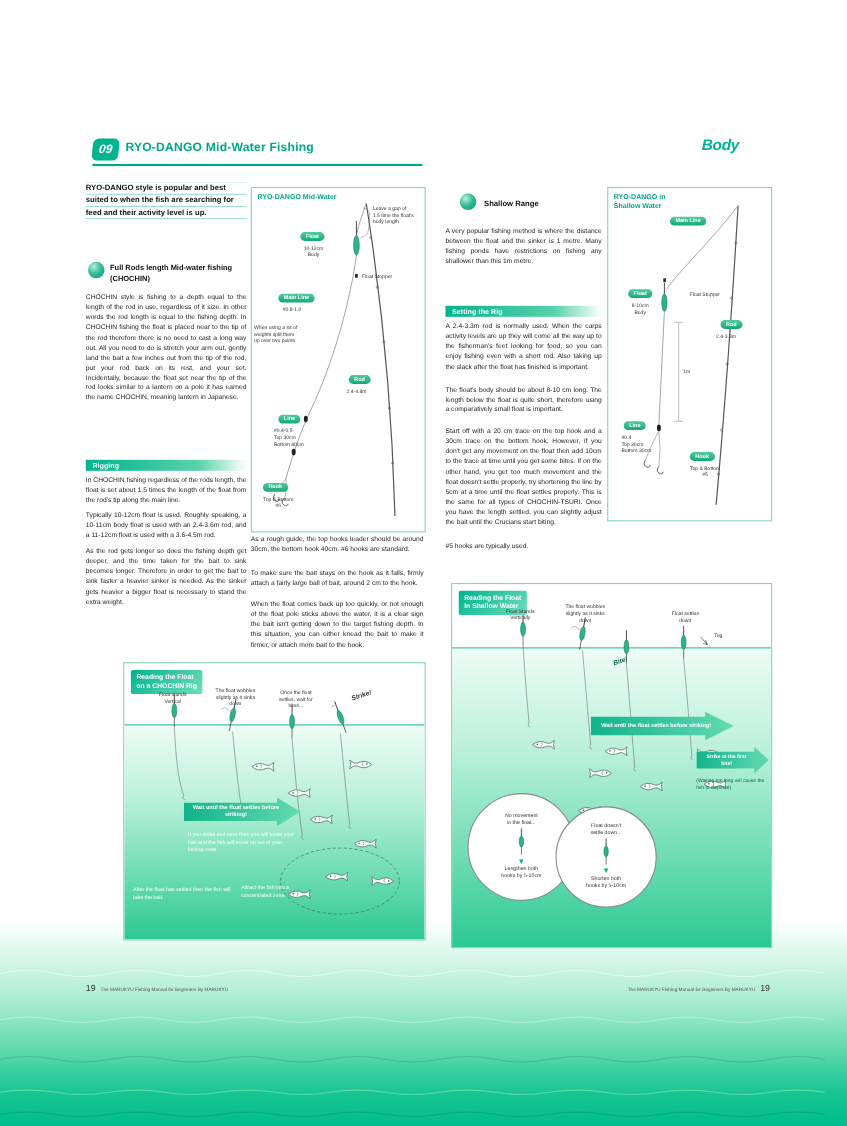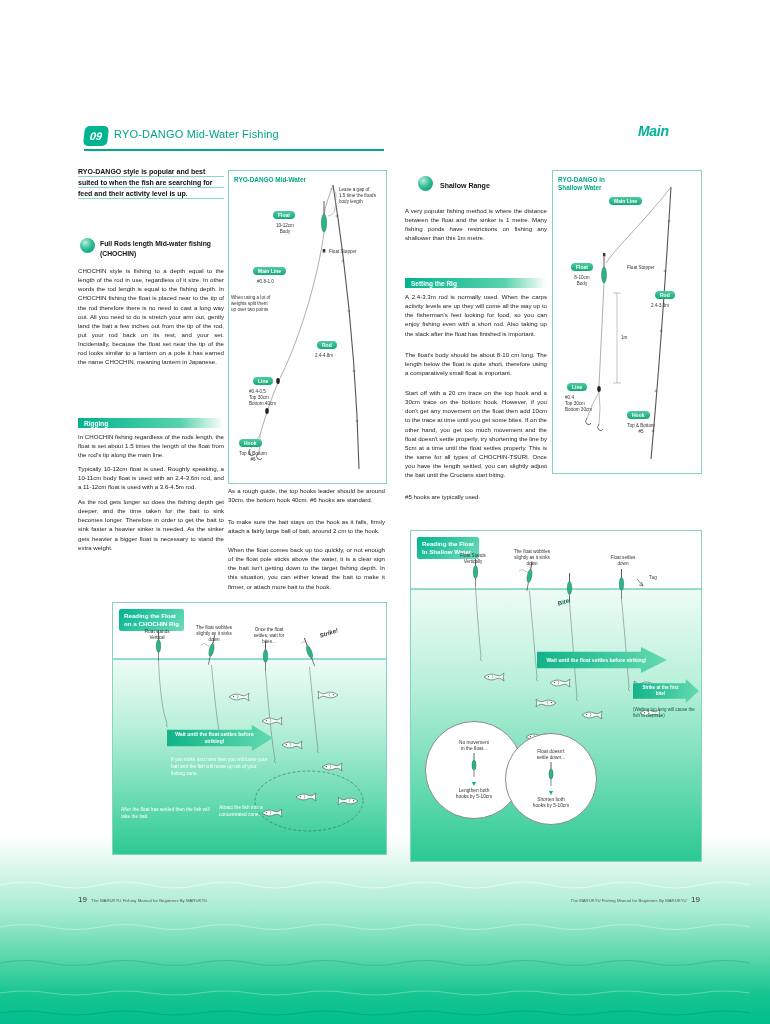--- a/index.html
+++ b/index.html
@@ -4,21 +4,21 @@
 <style>
   html,body{margin:0;padding:0;background:#fff;}
   .page{position:relative;width:770px;height:1024px;background:#ffffff;overflow:hidden;
         font-family:"Liberation Sans",sans-serif;color:#222;}
   .abs{position:absolute;}
   .pre{white-space:pre-line;}
   
   .chapter-badge{left:84px;top:126px;width:24px;height:20px;background:#00b48f;border-radius:5px;
         transform:skewX(-6deg);color:#fff;font-weight:bold;font-style:italic;font-size:11px;
         display:flex;align-items:center;justify-content:center;}
-  .page-title{left:114px;top:128px;font-size:11px;font-weight:normal;color:#00a788;letter-spacing:.2px;}
+  .page-title{left:114px;top:128px;font-size:11px;font-weight:bold;color:#00a788;letter-spacing:.2px;}
   .title-rule{left:84px;top:149px;width:300px;height:1.5px;background:#00a788;}
   .logo{left:638px;top:123px;font-size:14px;font-weight:bold;font-style:italic;color:#00b29a;letter-spacing:-.3px;}
   
   .bold-intro{font-size:7px;font-weight:bold;color:#111;line-height:11px;
         background-image:repeating-linear-gradient(to bottom,transparent 0,transparent 10px,rgba(0,167,136,.45) 10px,rgba(0,167,136,.45) 10.6px);
         background-size:100% 11px;}
   .sec-head{font-size:6.8px;font-weight:bold;color:#111;line-height:1.45;}
   .body-text{font-size:6.1px;line-height:1.5;color:#222;text-align:justify;}
   .greenbar{background:linear-gradient(90deg,#00b48f 0%,#59d2ab 70%,rgba(124,224,194,0) 100%);
         color:#fff;font-weight:bold;font-size:6.5px;padding:1.5px 6px;box-sizing:border-box;}
@@ -80,21 +80,21 @@
       <path d="M0,92 q25,-5 50,0 t50,0 t50,0 t50,0 t50,0 t50,0 t50,0 t50,0 t50,0 t50,0 t50,0 t50,0 t50,0 t50,0 t50,0" fill="none" stroke="rgba(255,255,255,.35)" stroke-width="1"></path>
       <path d="M0,128 q25,-5 50,0 t50,0 t50,0 t50,0 t50,0 t50,0 t50,0 t50,0 t50,0 t50,0 t50,0 t50,0 t50,0 t50,0 t50,0" fill="none" stroke="rgba(0,140,100,.3)" stroke-width="1"></path>
       <path d="M0,158 q25,-4 50,0 t50,0 t50,0 t50,0 t50,0 t50,0 t50,0 t50,0 t50,0 t50,0 t50,0 t50,0 t50,0 t50,0 t50,0" fill="none" stroke="rgba(255,255,255,.3)" stroke-width="1"></path>
       <path d="M0,178 q25,-4 50,0 t50,0 t50,0 t50,0 t50,0 t50,0 t50,0 t50,0 t50,0 t50,0 t50,0 t50,0 t50,0 t50,0 t50,0" fill="none" stroke="rgba(0,120,90,.3)" stroke-width="1"></path>
     </svg>
   </div>
 
   <div class="abs chapter-badge">09</div>
   <div class="abs page-title">RYO-DANGO Mid-Water Fishing</div>
   <div class="abs title-rule"></div>
-  <div class="abs logo">Main</div>
+  <div class="abs logo">Body</div>
 
   <div class="abs bold-intro" style="left:78px;top:166px;width:146px">RYO-DANGO style is popular and best suited to when the fish are searching for feed and their activity level is up.</div>
 
   <div class="abs ball" style="left:80px;top:238px"></div>
   <div class="abs sec-head pre" style="left:100px;top:239px;width:126px">Full Rods length Mid-water fishing
 (CHOCHIN)</div>
 
   <div class="abs body-text" style="left:78px;top:266px;width:146px">CHOCHIN style is fishing to a depth equal to the length of the rod in use, regardless of it size. In other words the rod length is equal to the fishing depth. In CHOCHIN fishing the float is placed near to the tip of the rod therefore there is no need to cast a long way out. All you need to do is stretch your arm out, gently land the bait a few inches out from the tip of the rod, put your rod back on its rest, and your set. Incidentally, because the float set near the tip of the rod looks similar to a lantern on a pole it has earned the name CHOCHIN, meaning lantern in Japanese.</div>
 
   <div class="abs greenbar" style="left:78px;top:418px;width:146px">Rigging</div>

